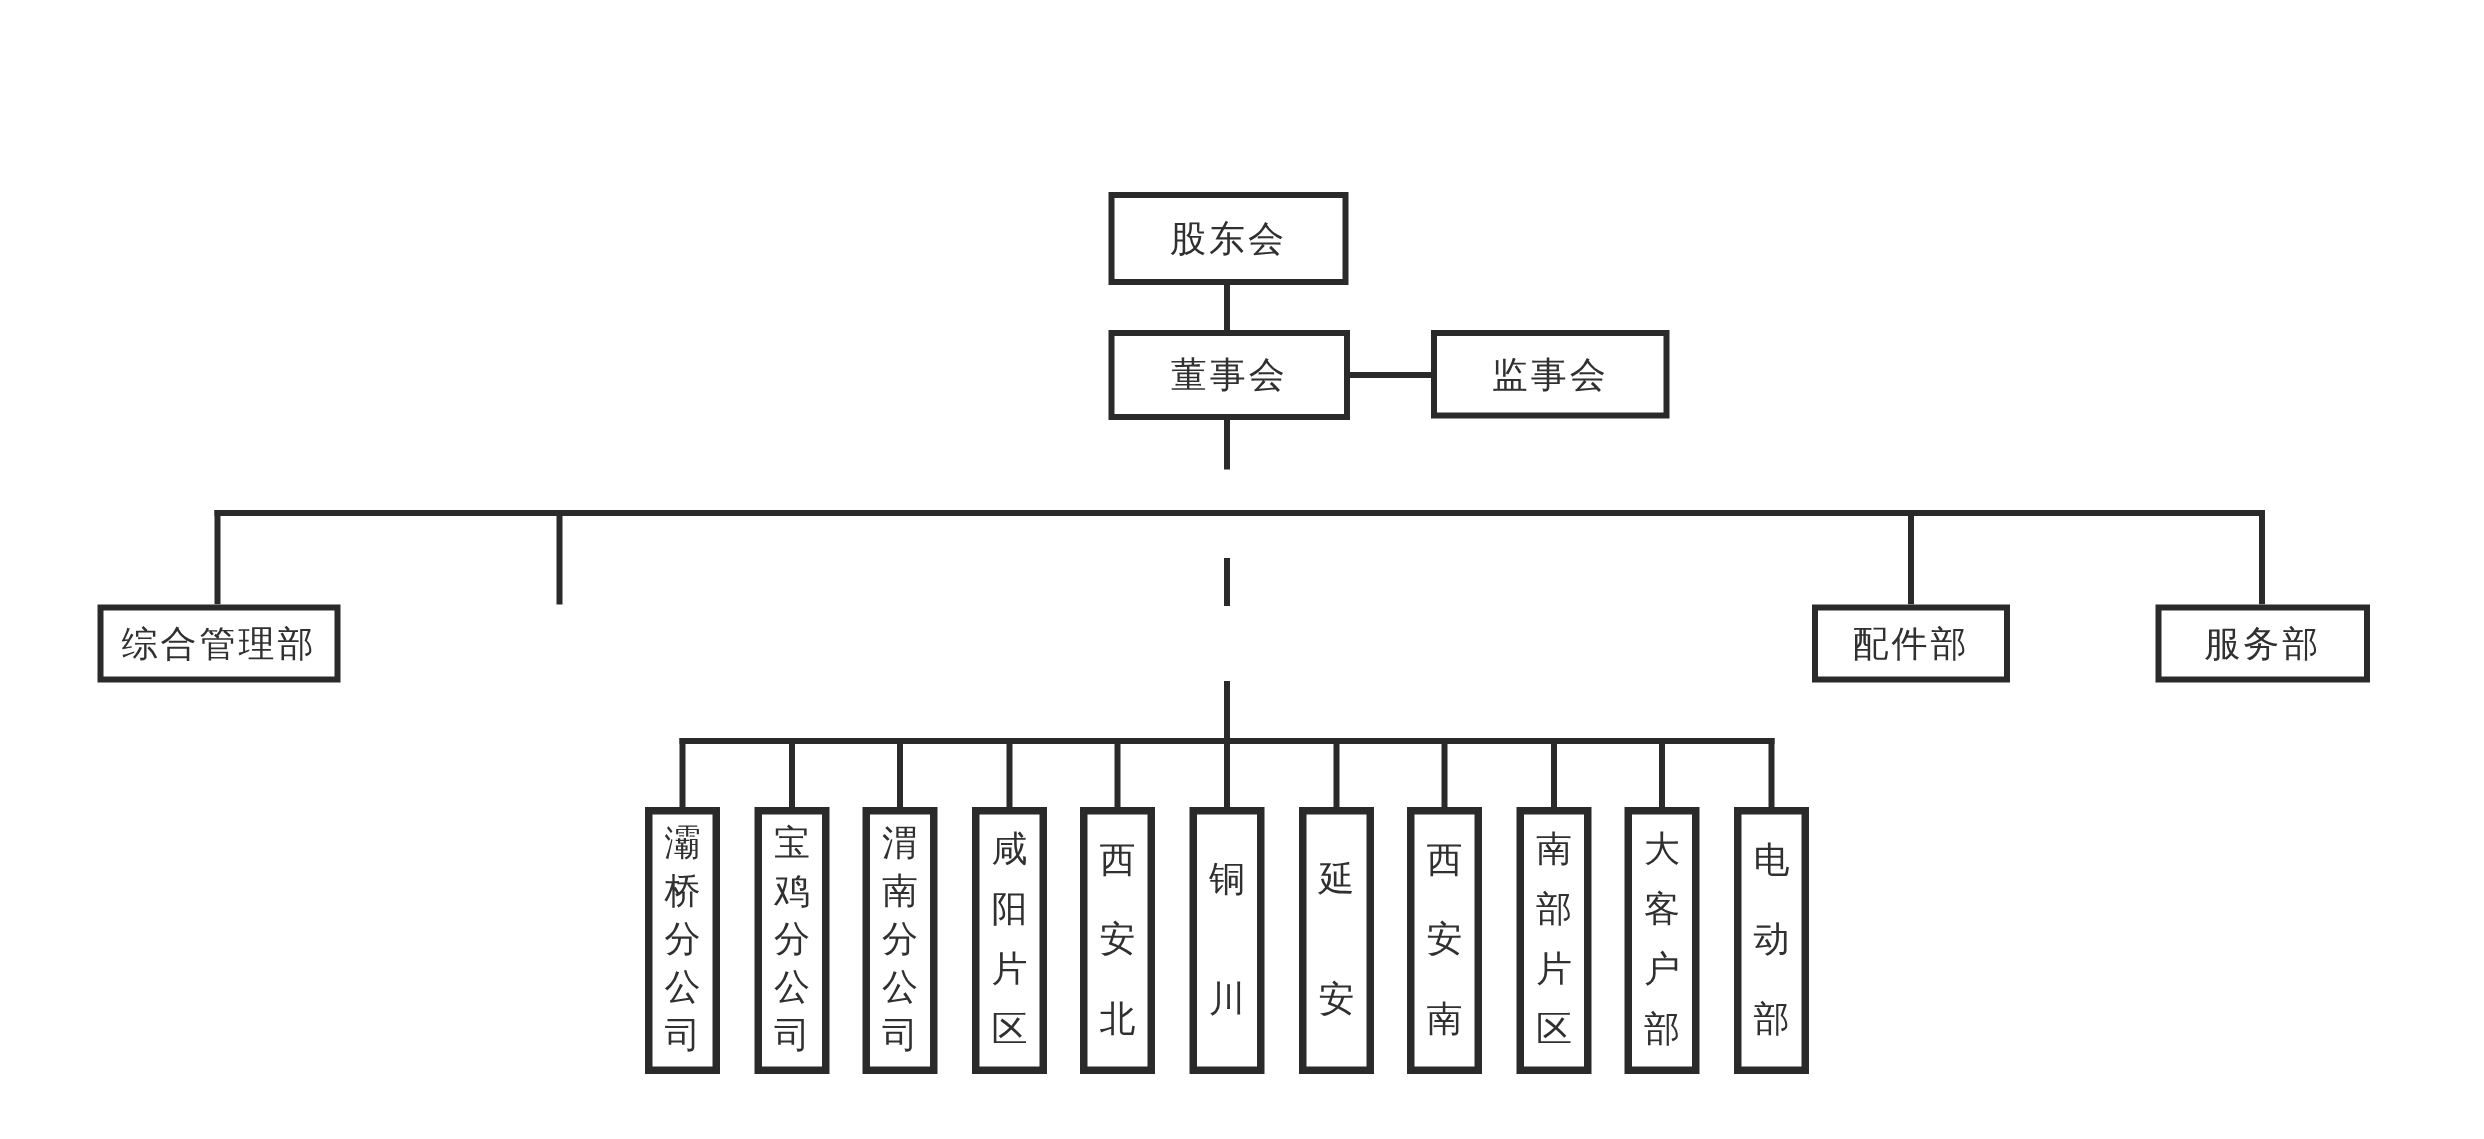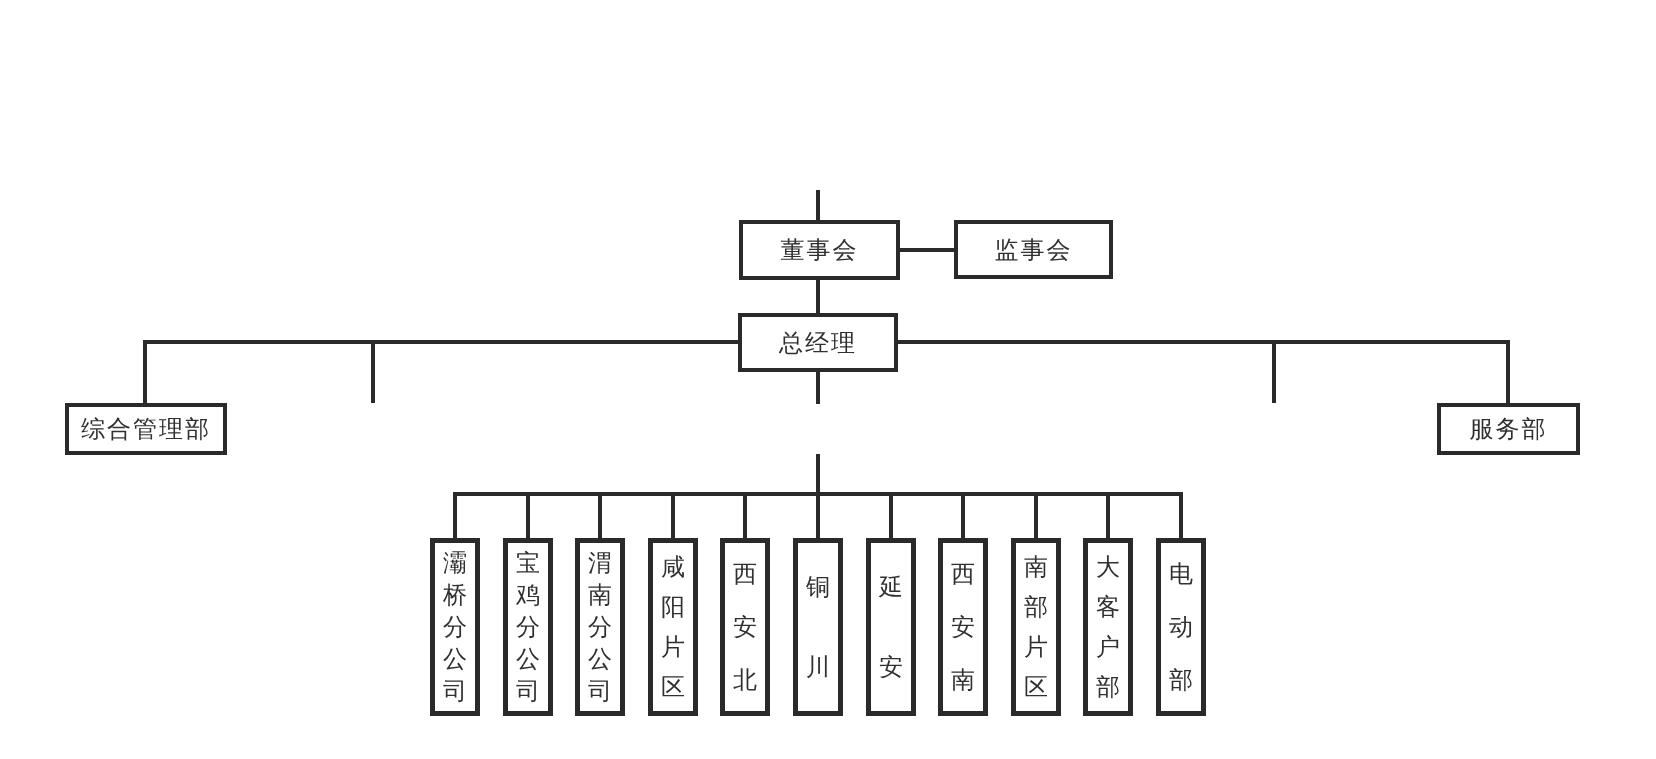--- a/index.html
+++ b/index.html
@@ -81,25 +81,26 @@
   <div class="line" style="left:598px;top:492px;width:4px;height:46px"></div>
   <div class="line" style="left:671px;top:492px;width:4px;height:46px"></div>
   <div class="line" style="left:743px;top:492px;width:4px;height:46px"></div>
   <div class="line" style="left:816px;top:492px;width:4px;height:46px"></div>
   <div class="line" style="left:889px;top:492px;width:4px;height:46px"></div>
   <div class="line" style="left:961px;top:492px;width:4px;height:46px"></div>
   <div class="line" style="left:1034px;top:492px;width:4px;height:46px"></div>
   <div class="line" style="left:1106px;top:492px;width:4px;height:46px"></div>
   <div class="line" style="left:1179px;top:492px;width:4px;height:46px"></div>
 
+  <div class="box" style="left:739px;top:128px;width:160px;height:62px">股东会</div>
   <div class="box" style="left:739px;top:220px;width:161px;height:60px">董事会</div>
   <div class="box" style="left:954px;top:220px;width:159px;height:59px">监事会</div>
-  <div class="box" style="left:738px;top:313px;width:160px;height:59px">总经理</div>
 
   <div class="box" style="left:65px;top:403px;width:162px;height:52px">综合管理部</div>
+  <div class="box" style="left:1208px;top:403px;width:132px;height:52px">配件部</div>
   <div class="box" style="left:1437px;top:403px;width:143px;height:52px">服务部</div>
 
   <div class="box vbox" style="left:430px;top:538px;width:50px;height:178px">
       <span>灞</span>
       <span>桥</span>
       <span>分</span>
       <span>公</span>
       <span>司</span>
     </div>
   <div class="box vbox" style="left:503px;top:538px;width:50px;height:178px">

